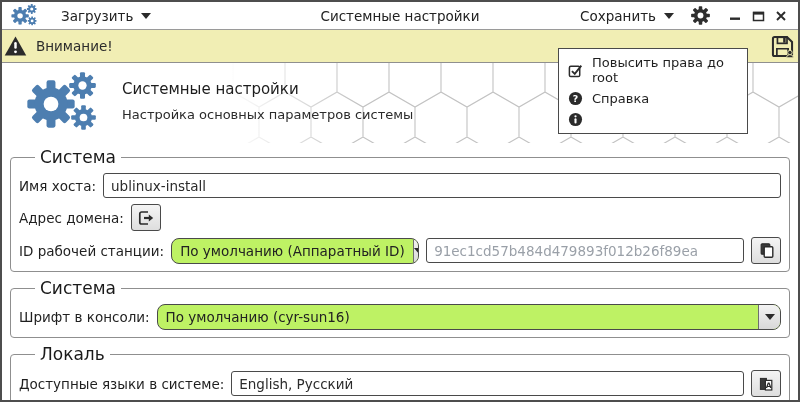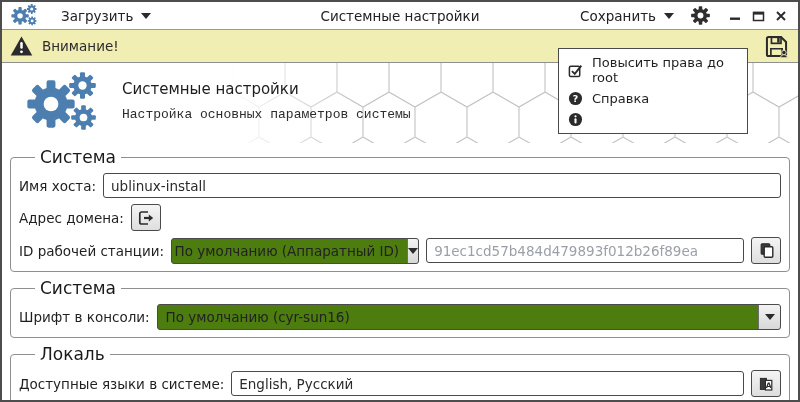--- a/index.html
+++ b/index.html
@@ -18,51 +18,51 @@
   .tb-left { display:flex; align-items:center; gap:20px; }
   .menu-button { display:flex; align-items:center; gap:8px; font-size:13.5px; cursor:default; }
   .caret { width:0; height:0; border-left:5px solid transparent; border-right:5px solid transparent; border-top:6px solid #2b2b2b; display:inline-block; }
   .tb-title { position:absolute; left:0; right:0; text-align:center; font-size:13.5px; pointer-events:none; }
   .tb-right { margin-left:auto; display:flex; align-items:center; gap:17px; }
   .win-controls { display:flex; align-items:center; gap:7px; }
   .winbtn { display:flex; align-items:center; justify-content:center; width:16px; height:16px; }
   
   .warnbar {
     height:33px; background:#f1eeb4; border-bottom:1px solid #8f8f8f;
-    display:flex; align-items:center; gap:9px; padding:0 8px; position:relative;
+    display:flex; align-items:center; gap:9px; padding:0 2px; position:relative;
   }
   .warnbar .warntext { font-size:13.5px; color:#2b2b2b; }
   .warn-save { margin-left:auto; display:flex; align-items:center; }
   
   .headerband { position:relative; height:80px; background:#fff; overflow:hidden; }
   .hexpattern { position:absolute; left:225px; top:0; }
   .hexfade { position:absolute; left:225px; top:0; width:130px; height:100%;
              background:linear-gradient(90deg,#fff 0%,rgba(255,255,255,0) 100%); }
   .applogo { position:absolute; left:25px; top:9px; }
   .headtitles { position:absolute; left:120px; top:17px; }
   .headtitle { font-size:15px; margin:0 0 9px 0; color:#1d1d1d; }
-  .headsub { font-size:13px; color:#2b2b2b;font-family:Liberation Mono, monospace; }
+  .headsub { font-size:13px; color:#2b2b2b; }
   
   fieldset { border:1px solid #8f8f8f; border-radius:4px; margin:4px 8px 6px 8px; padding:0 8px 7px 8px; }
   legend { font-size:17px; padding:0 5px; margin-left:16px; color:#1a1a1a; }
   .row { display:flex; align-items:center; gap:7px; margin-top:6px; }
   .lbl { font-size:13.5px; white-space:nowrap; color:#1f1f1f; }
   .tfield {
     height:25px; border:1px solid #4a4a4a; border-radius:3px; background:#fff;
     font-size:13.5px; padding:0 7px; color:#2b2b2b;
     font-family:"DejaVu Sans","Liberation Sans",sans-serif; outline:none;
   }
   input.tfield { flex:1; min-width:0; }
   .tfield.gray { color:#9aa0a8; }
   .field-wrap { position:relative; flex:1; display:flex; }
   .field-wrap input { flex:1; padding-right:28px; }
   .plug { position:absolute; right:6px; top:4px; }
   .combo {
-    height:26px; border:1px solid #4a4a4a; border-radius:3px; background:#4d7c0f;
-    display:flex; align-items:center; overflow:hidden;justify-content:flex-end;
+    height:26px; border:1px solid #4a4a4a; border-radius:8px; background:#bef264;
+    display:flex; align-items:center; overflow:hidden;
   }
   .combo-text { flex:1; padding:0 8px; font-size:13.5px; white-space:nowrap; }
   .combo-arrow { width:22px; align-self:stretch; border-left:1px solid #6e6e6e;
     background:linear-gradient(#f3f3f3,#d8d8d8); display:flex; align-items:center; justify-content:center; }
   .combo-arrow .caret { border-top-width:6px; }
   .combo.grow { flex:1; }
   .combo.idcombo { width:248px; flex:none; }
   .sqbtn { width:30px; height:27px; flex:none; border:1px solid #4a4a4a; border-radius:3px;
     background:linear-gradient(#f4f4f4,#dedede); display:flex; align-items:center; justify-content:center; padding:0; }
   

